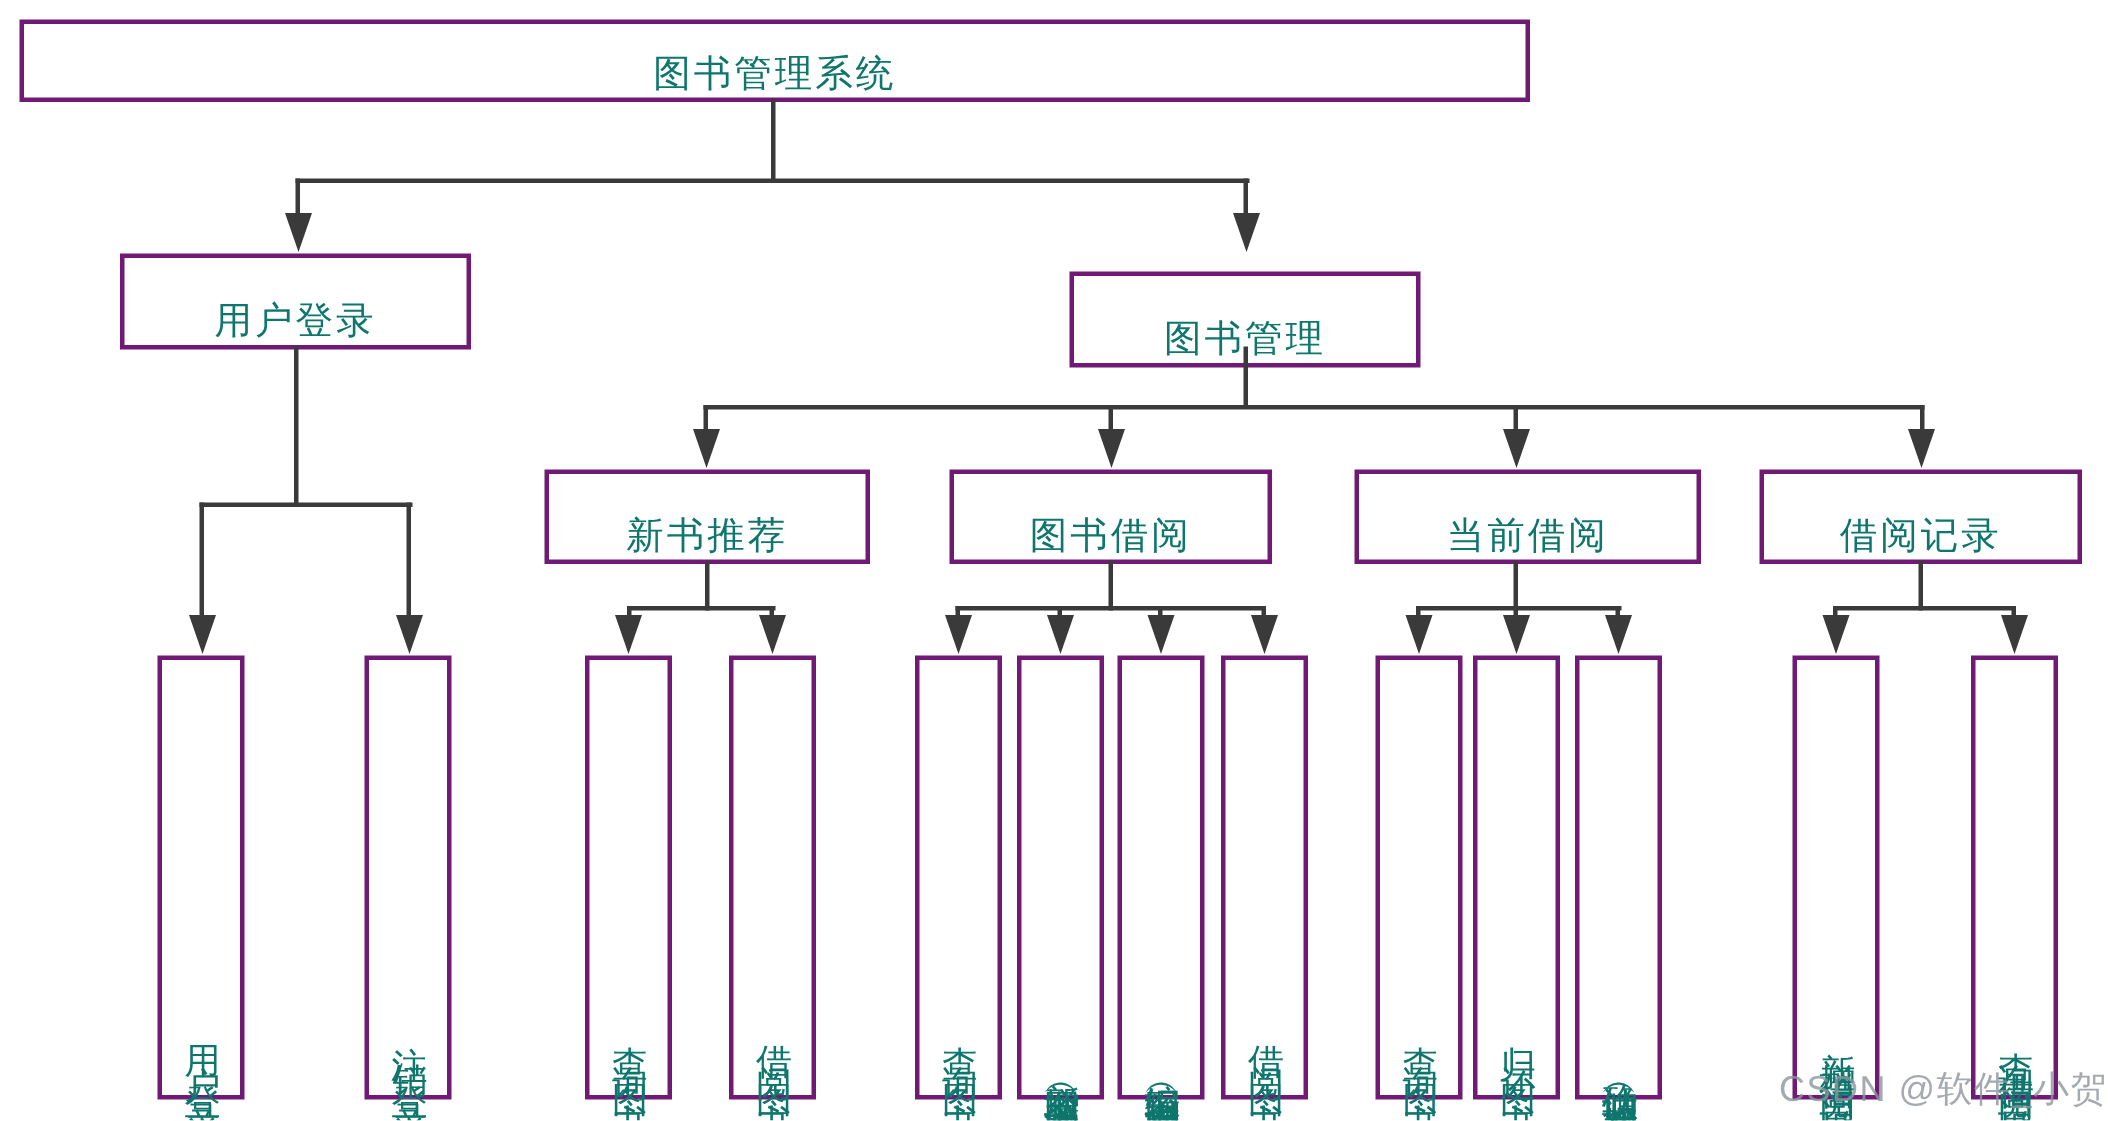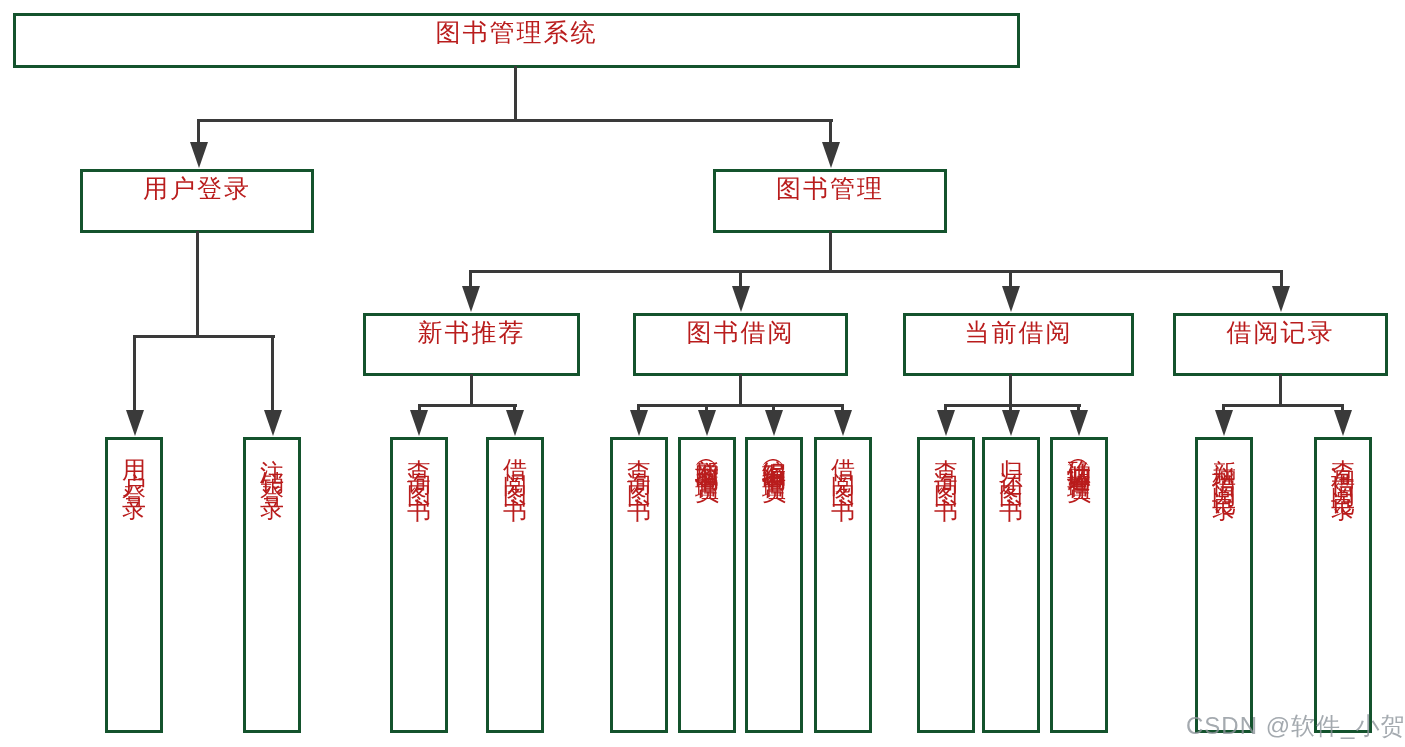--- a/index.html
+++ b/index.html
@@ -7,24 +7,24 @@
     position:relative;
     width:1405px;height:747px;
     background:#ffffff;
     font-family:"Liberation Sans","DejaVu Sans",sans-serif;
     overflow:hidden;
   }
   
   .hbox,.vbox{
     position:absolute;
     box-sizing:border-box;
-    border:3px solid #14532d;
+    border:3px solid #701a75;
     background:#ffffff;
-    display:flex;align-items:flex-start;justify-content:center;
-    color:#b91c1c;
+    display:flex;align-items:flex-end;justify-content:center;
+    color:#0f766e;
   }
   .hbox span{
     font-size:25px;
     letter-spacing:2px;
     white-space:nowrap;
   }
   .vbox{top:437px;width:58px;height:296px;}
   .vbox span{
     writing-mode:vertical-rl;
     text-orientation:mixed;
@@ -67,21 +67,21 @@
   <div class="line" style="left:514px;top:66px;width:3px;height:55px"></div>
   <div class="line" style="left:197px;top:119px;width:636px;height:3px"></div>
   <div class="line" style="left:197px;top:119px;width:3px;height:30px"></div>
   <div class="arrow" style="left:190px;top:142px"></div>
   <div class="line" style="left:829px;top:119px;width:3px;height:30px"></div>
   <div class="arrow" style="left:822px;top:142px"></div>
 
   <div class="hbox" style="left:80px;top:169px;width:234px;height:64px">
     <span>用户登录</span>
   </div>
-  <div class="hbox" style="left:713px;top:169px;width:234px;height:64px">
+  <div class="hbox" style="left:713px;top:181px;width:234px;height:64px">
     <span>图书管理</span>
   </div>
 
   <div class="line" style="left:196px;top:231px;width:3px;height:106px"></div>
   <div class="line" style="left:133px;top:335px;width:142px;height:3px"></div>
   <div class="line" style="left:133px;top:335px;width:3px;height:78px"></div>
   <div class="arrow" style="left:126px;top:410px"></div>
   <div class="line" style="left:271px;top:335px;width:3px;height:78px"></div>
   <div class="arrow" style="left:264px;top:410px"></div>
 

